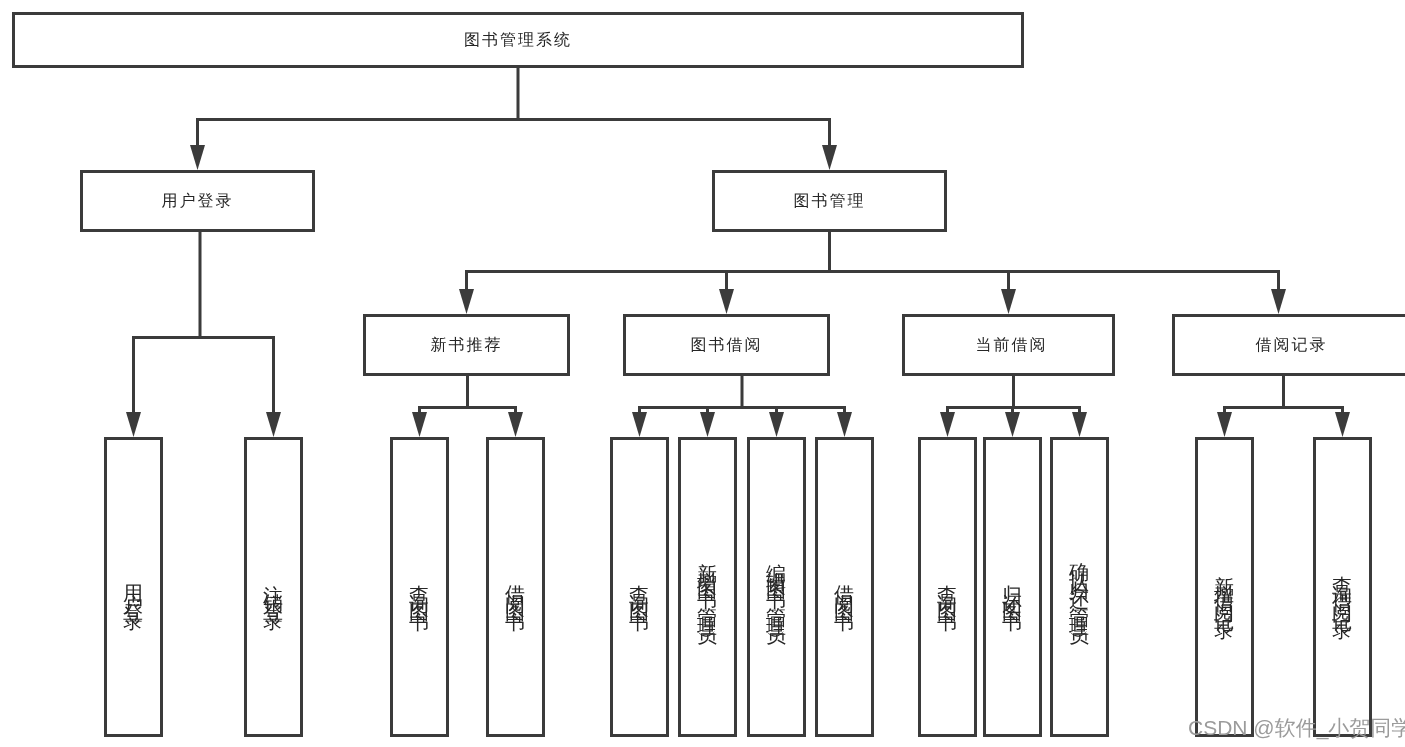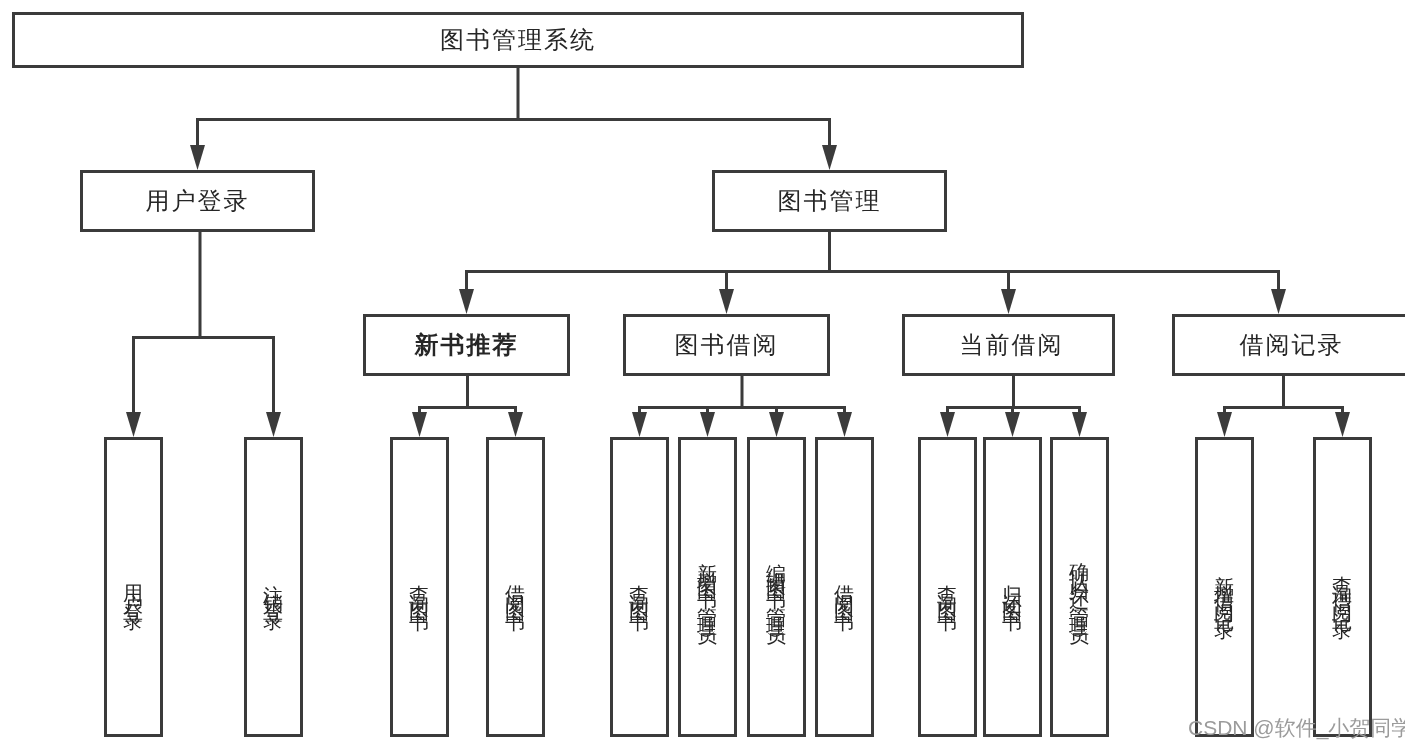--- a/index.html
+++ b/index.html
@@ -25,21 +25,21 @@
     position: absolute;
     box-sizing: border-box;
     border: 3px solid #3b3b3b;
     background: #ffffff;
     display: flex;
     align-items: center;
     justify-content: center;
     color: #262626;
   }
   .hnode {
-    font-size: 24px;
+    font-size: 16px;
     letter-spacing: 2px;
     white-space: nowrap;
   }
   .vnode {
     width: 59px;
     height: 300px;
     top: 437px;
   }
   .vnode span {
     writing-mode: vertical-rl;
@@ -114,21 +114,21 @@
     <span>图书管理系统</span>
   </div>
 
   <div class="node hnode" style="left:80px; top:170px; width:235px; height:62px;">
     <span>用户登录</span>
   </div>
   <div class="node hnode" style="left:712px; top:170px; width:235px; height:62px;">
     <span>图书管理</span>
   </div>
 
-  <div class="node hnode" style="left:363px; top:314px; width:207px; height:62px;font-weight:bold;">
+  <div class="node hnode" style="left:363px; top:314px; width:207px; height:62px;">
     <span>新书推荐</span>
   </div>
   <div class="node hnode" style="left:623px; top:314px; width:207px; height:62px;justify-content:center;">
     <span>图书借阅</span>
   </div>
   <div class="node hnode" style="left:902px; top:314px; width:213px; height:62px;padding-left:6px;">
     <span>当前借阅</span>
   </div>
   <div class="node hnode" style="left:1172px; top:314px; width:239px; height:62px;">
     <span>借阅记录</span>

